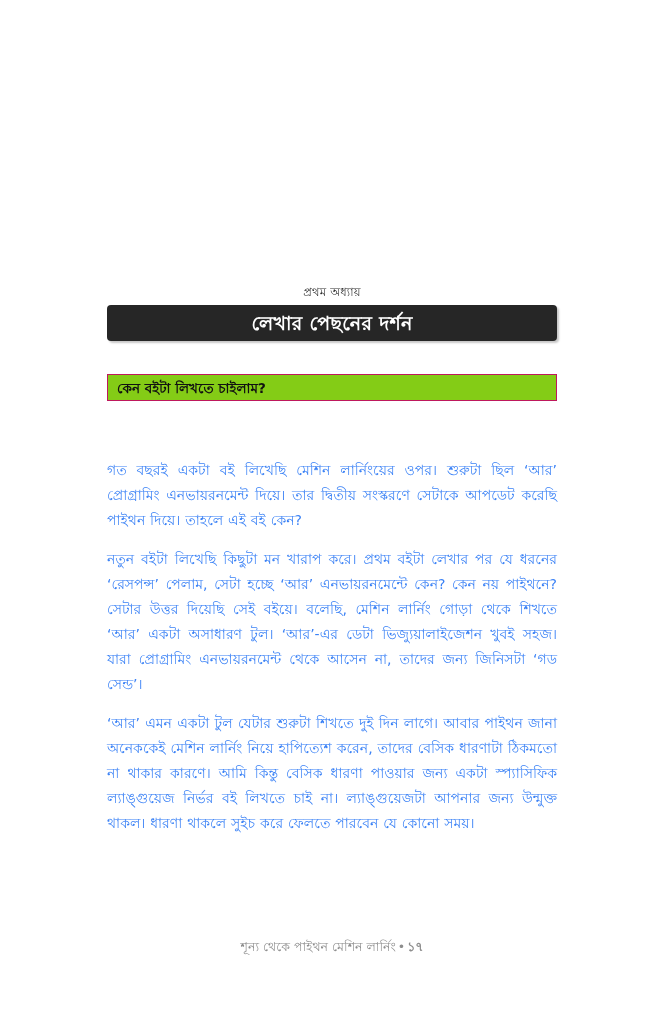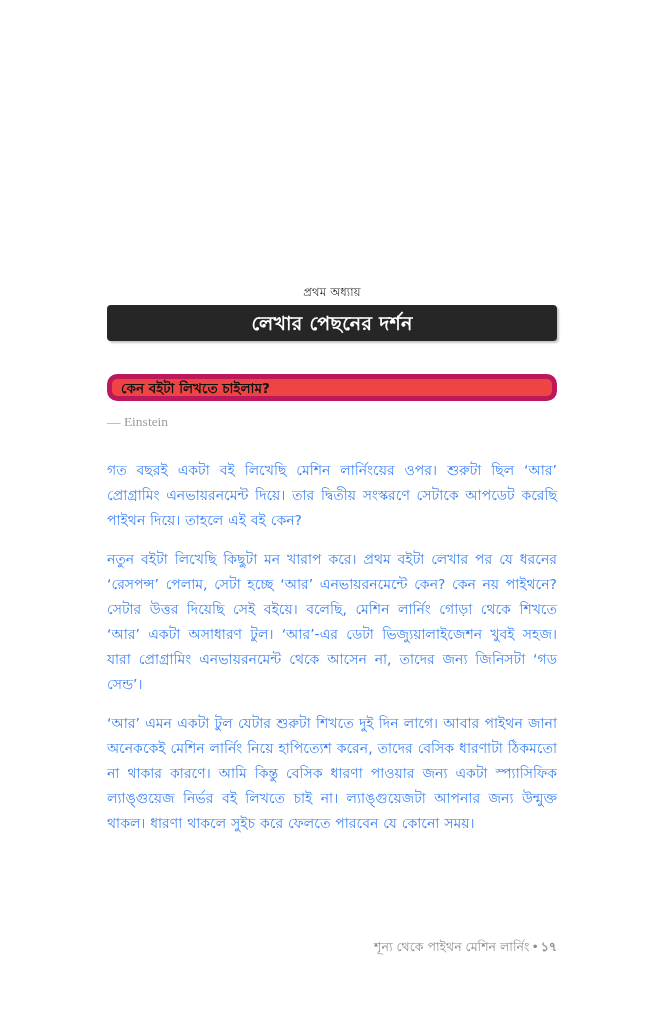--- a/index.html
+++ b/index.html
@@ -72,23 +72,23 @@
     white-space: nowrap;
   }
 
   
   .section-box {
     position: absolute;
     left: 0;
     top: 374px;
     width: 450px;
     height: 27px;
-    background: #ef4444;
-    border: 5px solid #be185d;
-    border-radius: 10px;
+    background: #84cc16;
+    border: 1px solid #be185d;
+    border-radius: 0;
     box-sizing: border-box;
     display: flex;
     align-items: center;
     padding-left: 9px;
   }
   .section-box .section-title {
     font-family: "DejaVu Sans", "Liberation Sans", sans-serif;
     font-size: 13.5px;
     font-weight: 700;
     color: #111111;
@@ -137,21 +137,21 @@
   .body-copy p:last-child {
     margin-bottom: 0;
   }
 
   
   .footer {
     position: absolute;
     left: 0;
     top: 938px;
     width: 450px;
-    text-align: right;
+    text-align: center;
     font-family: "DejaVu Sans", "Liberation Sans", sans-serif;
     font-size: 12.5px;
     line-height: 17px;
     color: #8d8d8d;
     white-space: nowrap;
   }
   .footer .sep {
     padding: 0 2px;
   }
   .footer .page-num {
@@ -169,24 +169,20 @@
 
     <div class="chapter-banner">
       <div class="title">লেখার পেছনের দর্শন</div>
     </div>
 
     <div class="section-box">
       <div class="section-title">কেন বইটা লিখতে চাইলাম?</div>
     </div>
 
     <div class="quote">
-      <span class="attrib">
-        <span class="dash">—</span>
-        <span>Einstein</span>
-      </span>
     </div>
 
     <div class="body-copy">
       <p>গত বছরই একটা বই লিখেছি মেশিন লার্নিংয়ের ওপর। শুরুটা ছিল ‘আর’ প্রোগ্রামিং এনভায়রনমেন্ট দিয়ে। তার দ্বিতীয় সংস্করণে সেটাকে আপডেট করেছি পাইথন দিয়ে। তাহলে এই বই কেন?</p>
       <p>নতুন বইটা লিখেছি কিছুটা মন খারাপ করে। প্রথম বইটা লেখার পর যে ধরনের ‘রেসপন্স’ পেলাম, সেটা হচ্ছে ‘আর’ এনভায়রনমেন্টে কেন? কেন নয় পাইথনে? সেটার উত্তর দিয়েছি সেই বইয়ে। বলেছি, মেশিন লার্নিং গোড়া থেকে শিখতে ‘আর’ একটা অসাধারণ টুল। ‘আর’-এর ডেটা ভিজ্যুয়ালাইজেশন খুবই সহজ। যারা প্রোগ্রামিং এনভায়রনমেন্ট থেকে আসেন না, তাদের জন্য জিনিসটা ‘গড সেন্ড’।</p>
       <p>‘আর’ এমন একটা টুল যেটার শুরুটা শিখতে দুই দিন লাগে। আবার পাইথন জানা অনেককেই মেশিন লার্নিং নিয়ে হাপিত্যেশ করেন, তাদের বেসিক ধারণাটা ঠিকমতো না থাকার কারণে। আমি কিন্তু বেসিক ধারণা পাওয়ার জন্য একটা স্প্যাসিফিক ল্যাঙ্গুয়েজ নির্ভর বই লিখতে চাই না। ল্যাঙ্গুয়েজটা আপনার জন্য উন্মুক্ত থাকল। ধারণা থাকলে সুইচ করে ফেলতে পারবেন যে কোনো সময়।</p>
     </div>
 
     <div class="footer">
       <span>শূন্য থেকে পাইথন মেশিন লার্নিং</span><span class="sep">•</span><span class="page-num">১৭</span>

